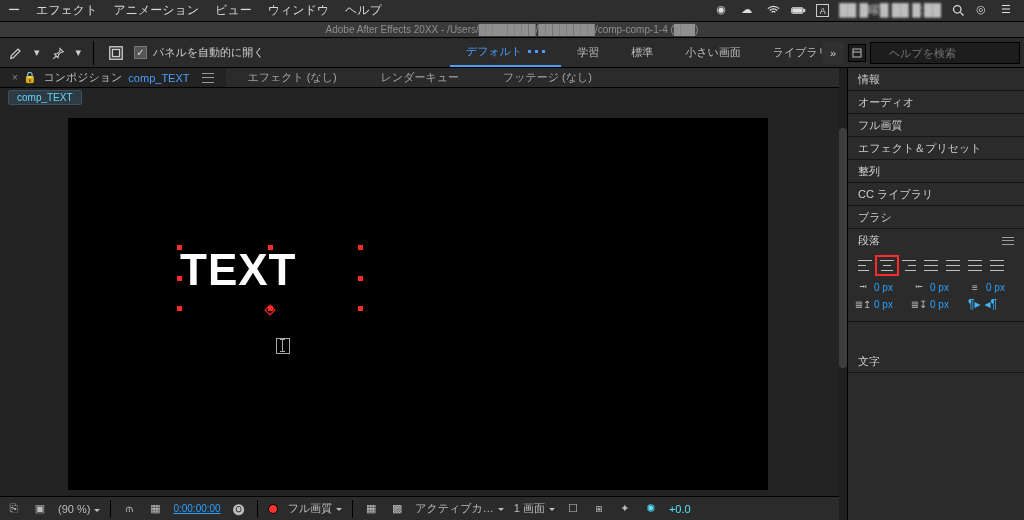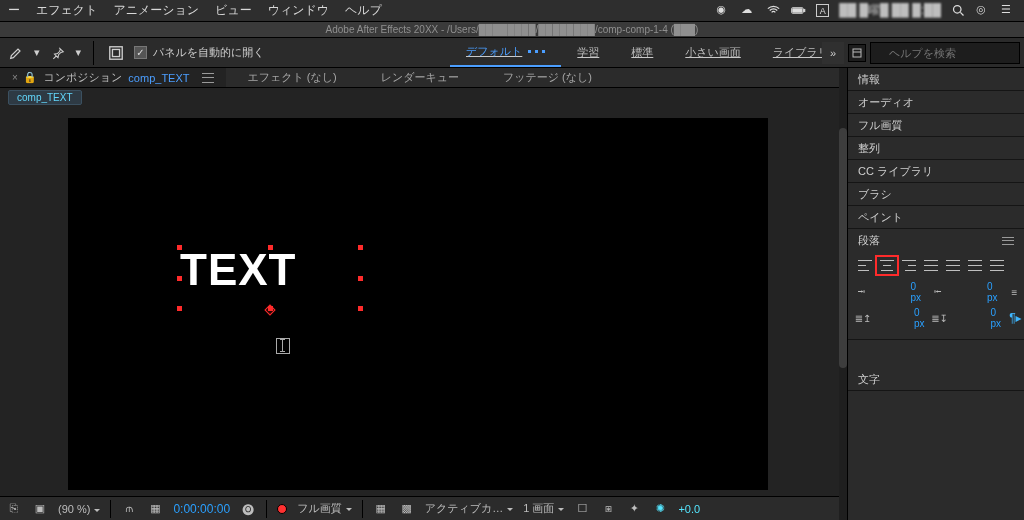--- a/index.html
+++ b/index.html
@@ -28,21 +28,21 @@
   .osbar .clock{font-size:12px;filter:blur(1.3px);opacity:.85;}
   
   .titlestrip{height:16px;background:#3a3a3a;color:#8f8f8f;font-size:10px;display:flex;align-items:center;justify-content:center;border-bottom:1px solid #000;filter:blur(.6px);}
   
   .toolbar{height:30px;background:var(--bg-2);display:flex;align-items:center;border-bottom:1px solid #000;position:relative;}
   .toolbar .left{display:flex;align-items:center;gap:8px;padding-left:6px;}
   .toolbar .tool{width:20px;height:20px;display:flex;align-items:center;justify-content:center;color:#cfcfcf;}
   .toolbar .divider{width:1px;height:24px;background:#000;margin:0 4px;}
   .toolbar .auto{display:flex;align-items:center;gap:6px;color:#cfcfcf;font-size:11px;}
   .toolbar .chk{width:13px;height:13px;border:1px solid #777;background:#555;display:inline-flex;align-items:center;justify-content:center;color:#ddd;font-size:10px;line-height:1;}
-  .toolbar .workspaces{position:absolute;left:450px;display:flex;align-items:flex-start;height:100%;text-decoration:underline;}
+  .toolbar .workspaces{position:absolute;left:450px;display:flex;align-items:flex-start;height:100%;}
   .toolbar .ws{padding:0 16px;height:100%;display:flex;align-items:center;color:#bdbdbd;font-size:11px;}
   .toolbar .ws.active{color:var(--accent-dim);border-bottom:2px solid var(--accent-dim);}
   .toolbar .ws .dbl{display:flex;gap:4px;margin-left:6px;}
   .toolbar .ws .dbl span{width:3px;height:3px;background:var(--accent-dim);}
   .toolbar .right{position:absolute;right:0;display:flex;align-items:center;height:100%;gap:4px;padding-right:4px;}
   .toolbar .chev{width:22px;height:22px;display:flex;align-items:center;justify-content:center;background:var(--bg-3);color:#ccc;}
   .toolbar .search{display:flex;align-items:center;background:#1d1d1d;height:22px;width:150px;border:1px solid #000;padding:0 10px;gap:6px;}
   .toolbar .search input{flex:1;background:transparent;border:none;color:#bbb;font-size:11px;outline:none;}
   .toolbar .sicon{width:18px;height:18px;display:flex;align-items:center;justify-content:center;background:#1d1d1d;border:1px solid #000;}
   
@@ -71,42 +71,42 @@
   .anchor{position:absolute;left:48%;bottom:-6px;width:8px;height:8px;border:1px solid var(--red);transform:rotate(45deg);background:rgba(255,40,40,.15);}
   .ibeam{position:absolute;left:208px;top:220px;width:14px;height:16px;border:1px solid #aaa;}
   .ibeam::before{content:"";position:absolute;left:5px;top:1px;width:1px;height:12px;background:#aaa;}
   .ibeam::after{content:"";position:absolute;left:3px;top:0;width:5px;height:1px;background:#aaa;box-shadow:0 12px 0 #aaa;}
   
   .viewbar{height:24px;background:var(--bg-2);display:flex;align-items:center;gap:10px;padding:0 6px;border-top:1px solid #000;color:#bdbdbd;}
   .viewbar .mini{width:16px;height:14px;display:flex;align-items:center;justify-content:center;color:#bdbdbd;}
   .viewbar .blue{color:#4aa6ff;}
   .viewbar .cyan{color:#54e6ff;}
   .viewbar .dd::after{content:"";display:inline-block;margin-left:4px;border:3px solid transparent;border-top-color:#bdbdbd;transform:translateY(2px);}
-  .viewbar .tc{font-size:12px;color:#2aa0ff;}
+  .viewbar .tc{font-size:10px;color:#2aa0ff;text-decoration:underline;}
   .viewbar .divv{width:1px;height:18px;background:#000;}
   .viewbar .swatch{width:10px;height:10px;border-radius:50%;background:#ff3131;border:1px solid #000;}
   
   .side{width:177px;background:var(--bg-2);display:flex;flex-direction:column;border-left:1px solid #000;}
   .side .scroll{flex:1;overflow:hidden;}
   .side .row{height:23px;border-bottom:1px solid #151515;padding:0 10px;display:flex;align-items:center;color:#d0d0d0;font-size:11px;}
   .side .panel{border-bottom:1px solid #151515;}
   .side .panel .hdr{height:23px;padding:0 10px;display:flex;align-items:center;justify-content:space-between;color:#d0d0d0;}
   .side .panel .body{padding:6px 8px 10px 8px;}
   .aligns{display:flex;gap:4px;margin-bottom:8px;}
   .aligns .al{width:18px;height:15px;display:flex;flex-direction:column;justify-content:space-between;padding:2px;}
   .aligns .al span{height:1px;background:#bfbfbf;}
   .aligns .al.sel{outline:2px solid var(--red);outline-offset:1px;}
   .aligns .al.l span:nth-child(1){width:100%}.aligns .al.l span:nth-child(2){width:60%}.aligns .al.l span:nth-child(3){width:80%}
   .aligns .al.c span{margin:0 auto}.aligns .al.c span:nth-child(1){width:100%}.aligns .al.c span:nth-child(2){width:60%}.aligns .al.c span:nth-child(3){width:80%}
   .aligns .al.r span{margin-left:auto}.aligns .al.r span:nth-child(1){width:100%}.aligns .al.r span:nth-child(2){width:60%}.aligns .al.r span:nth-child(3){width:80%}
   .aligns .al.j span{width:100%}
   .pgrid{display:grid;grid-template-columns:1fr 1fr 1fr;gap:4px 8px;font-size:10px;color:#cfcfcf;}
   .pgrid .pc{display:flex;align-items:center;gap:4px;}
   .pgrid .pc .pic{width:14px;height:12px;display:flex;align-items:center;justify-content:center;color:#bdbdbd;}
-  .pgrid .pc .val{color:#2aa0ff;margin-left:40px;}
+  .pgrid .pc .val{color:#2aa0ff;}
   .pgrid .rtl{color:#3fb7ff;font-size:12px;}
   .ham2{width:12px;height:8px;display:flex;flex-direction:column;justify-content:space-between;}
   .ham2 span{height:1px;background:#9a9a9a;}
   .scrollbar-fake{position:absolute;right:177px;top:68px;bottom:0;width:8px;background:#1f1f1f;}
   .scrollbar-fake .thumb{position:absolute;top:60px;width:100%;height:240px;background:#3d3d3d;border-radius:4px;}
 </style>
 </head>
 <body>
 
 <div class="osbar">
@@ -275,24 +275,24 @@
       <span class="mini cyan">✺</span>
       <span class="cyan">+0.0</span>
     </div>
   </div>
 
   <div class="side">
     <div class="scroll">
       <div class="row">情報</div>
       <div class="row">オーディオ</div>
       <div class="row">フル画質</div>
+      <div class="row">エフェクト＆プリセット</div>
       <div class="row">整列</div>
       <div class="row">CC ライブラリ</div>
       <div class="row">ブラシ</div>
-      <div class="row">ペイント</div>
 
       <div class="panel">
         <div class="hdr">
           <span>段落</span>
           <div class="ham2">
               <span></span>
               <span></span>
               <span></span>
             </div>
         </div>

